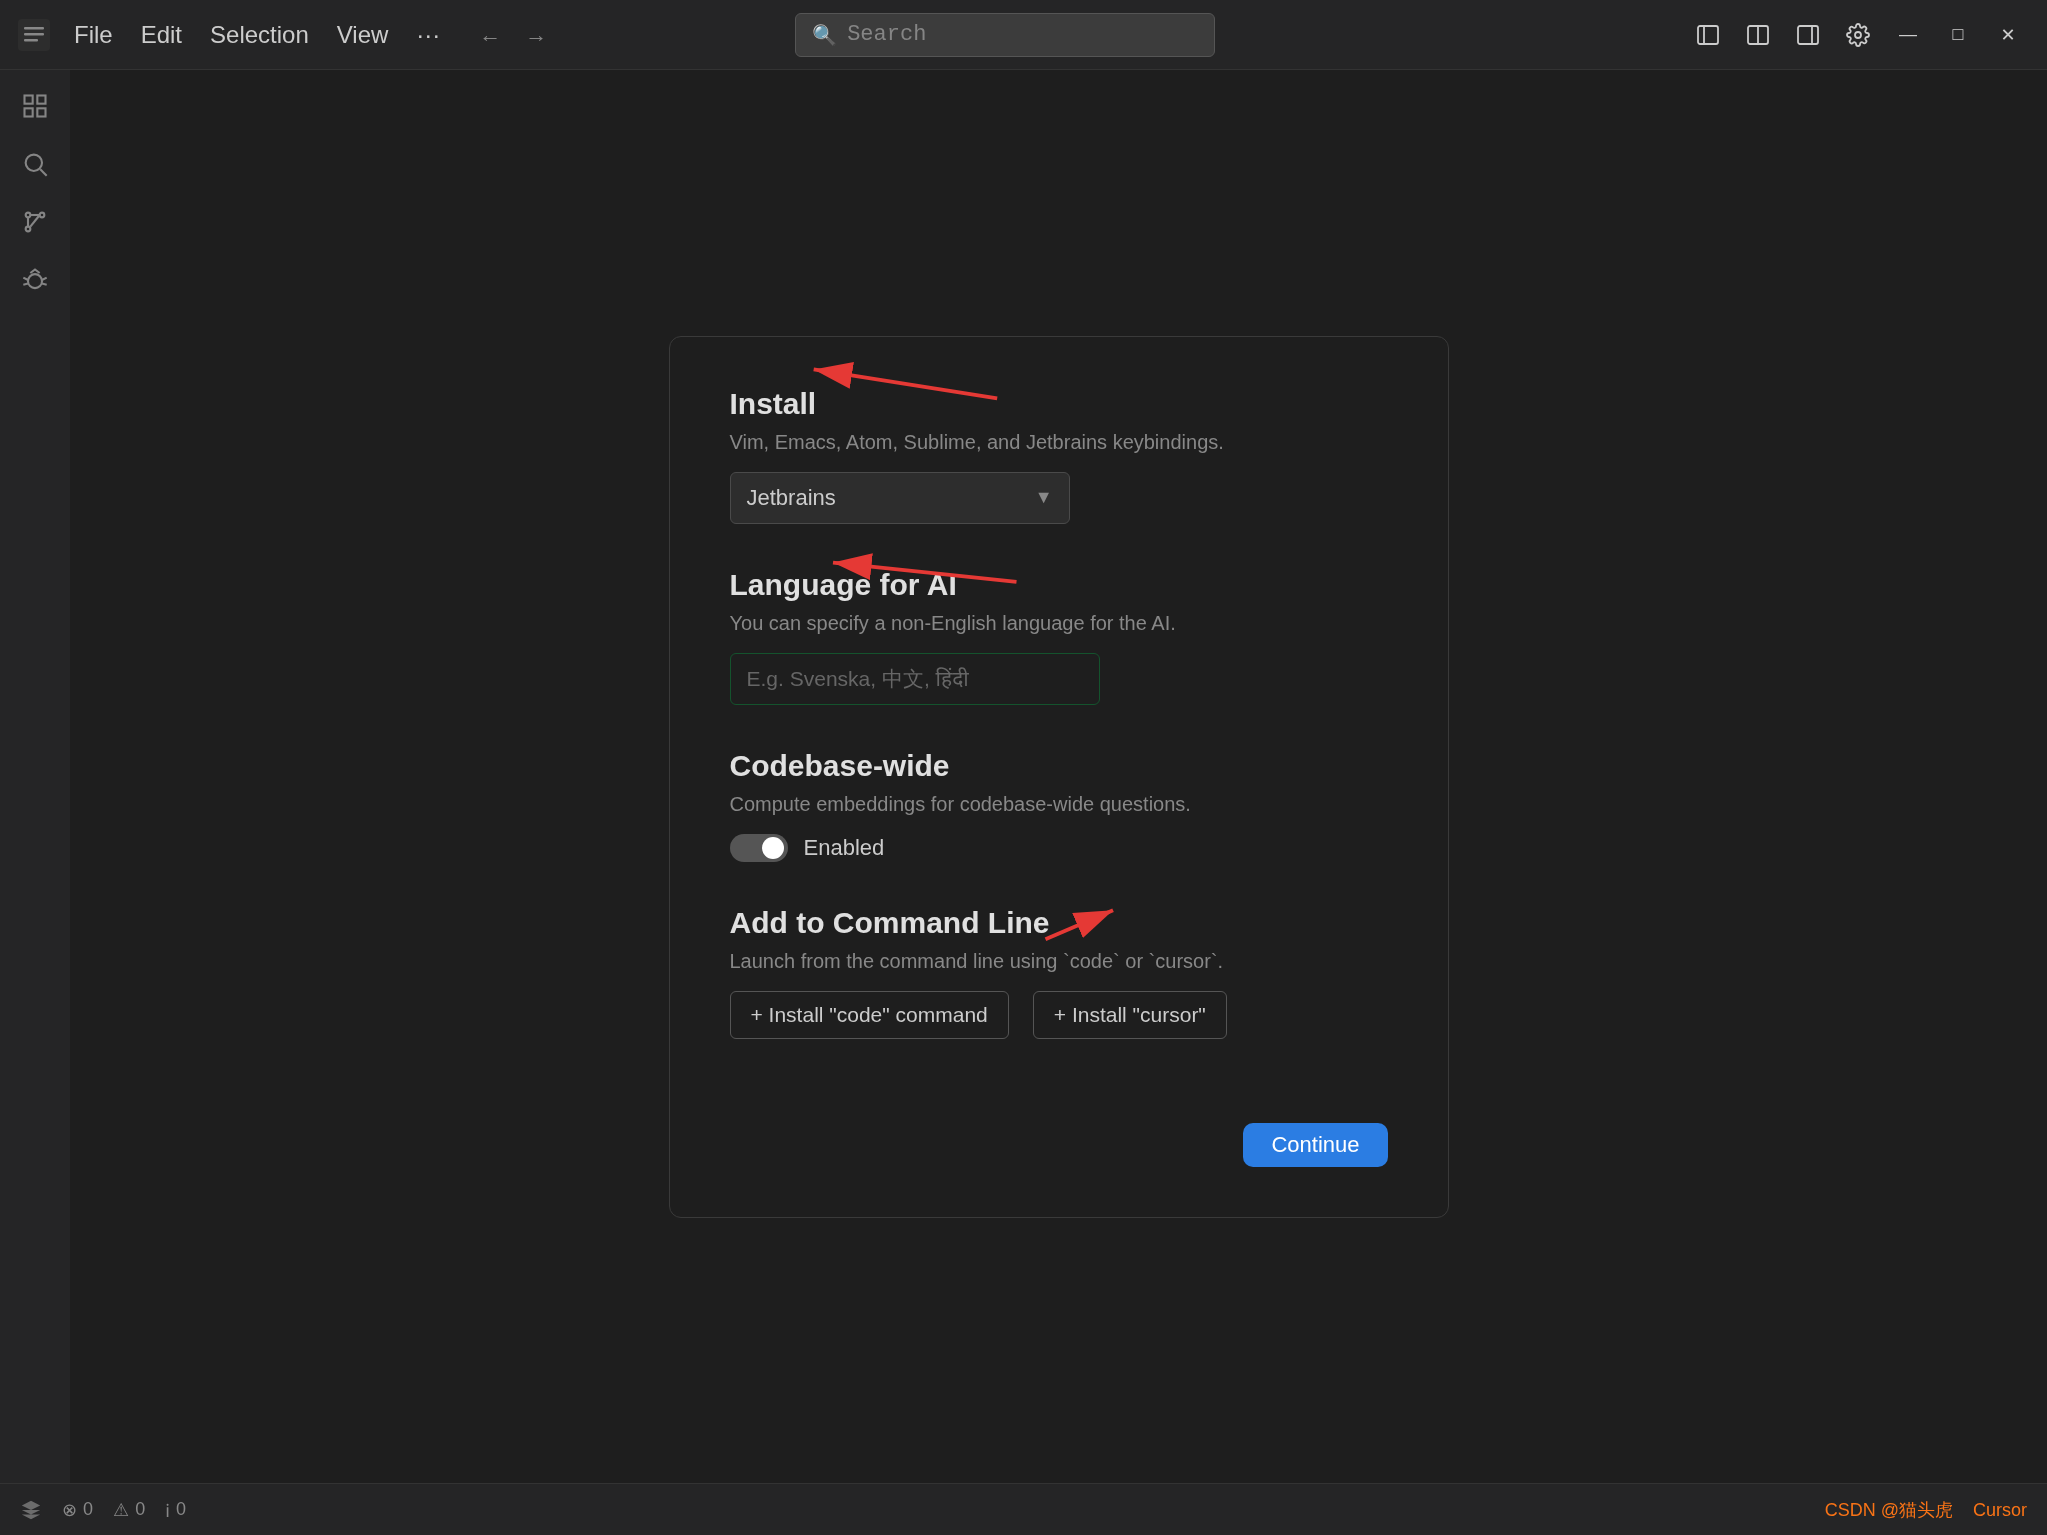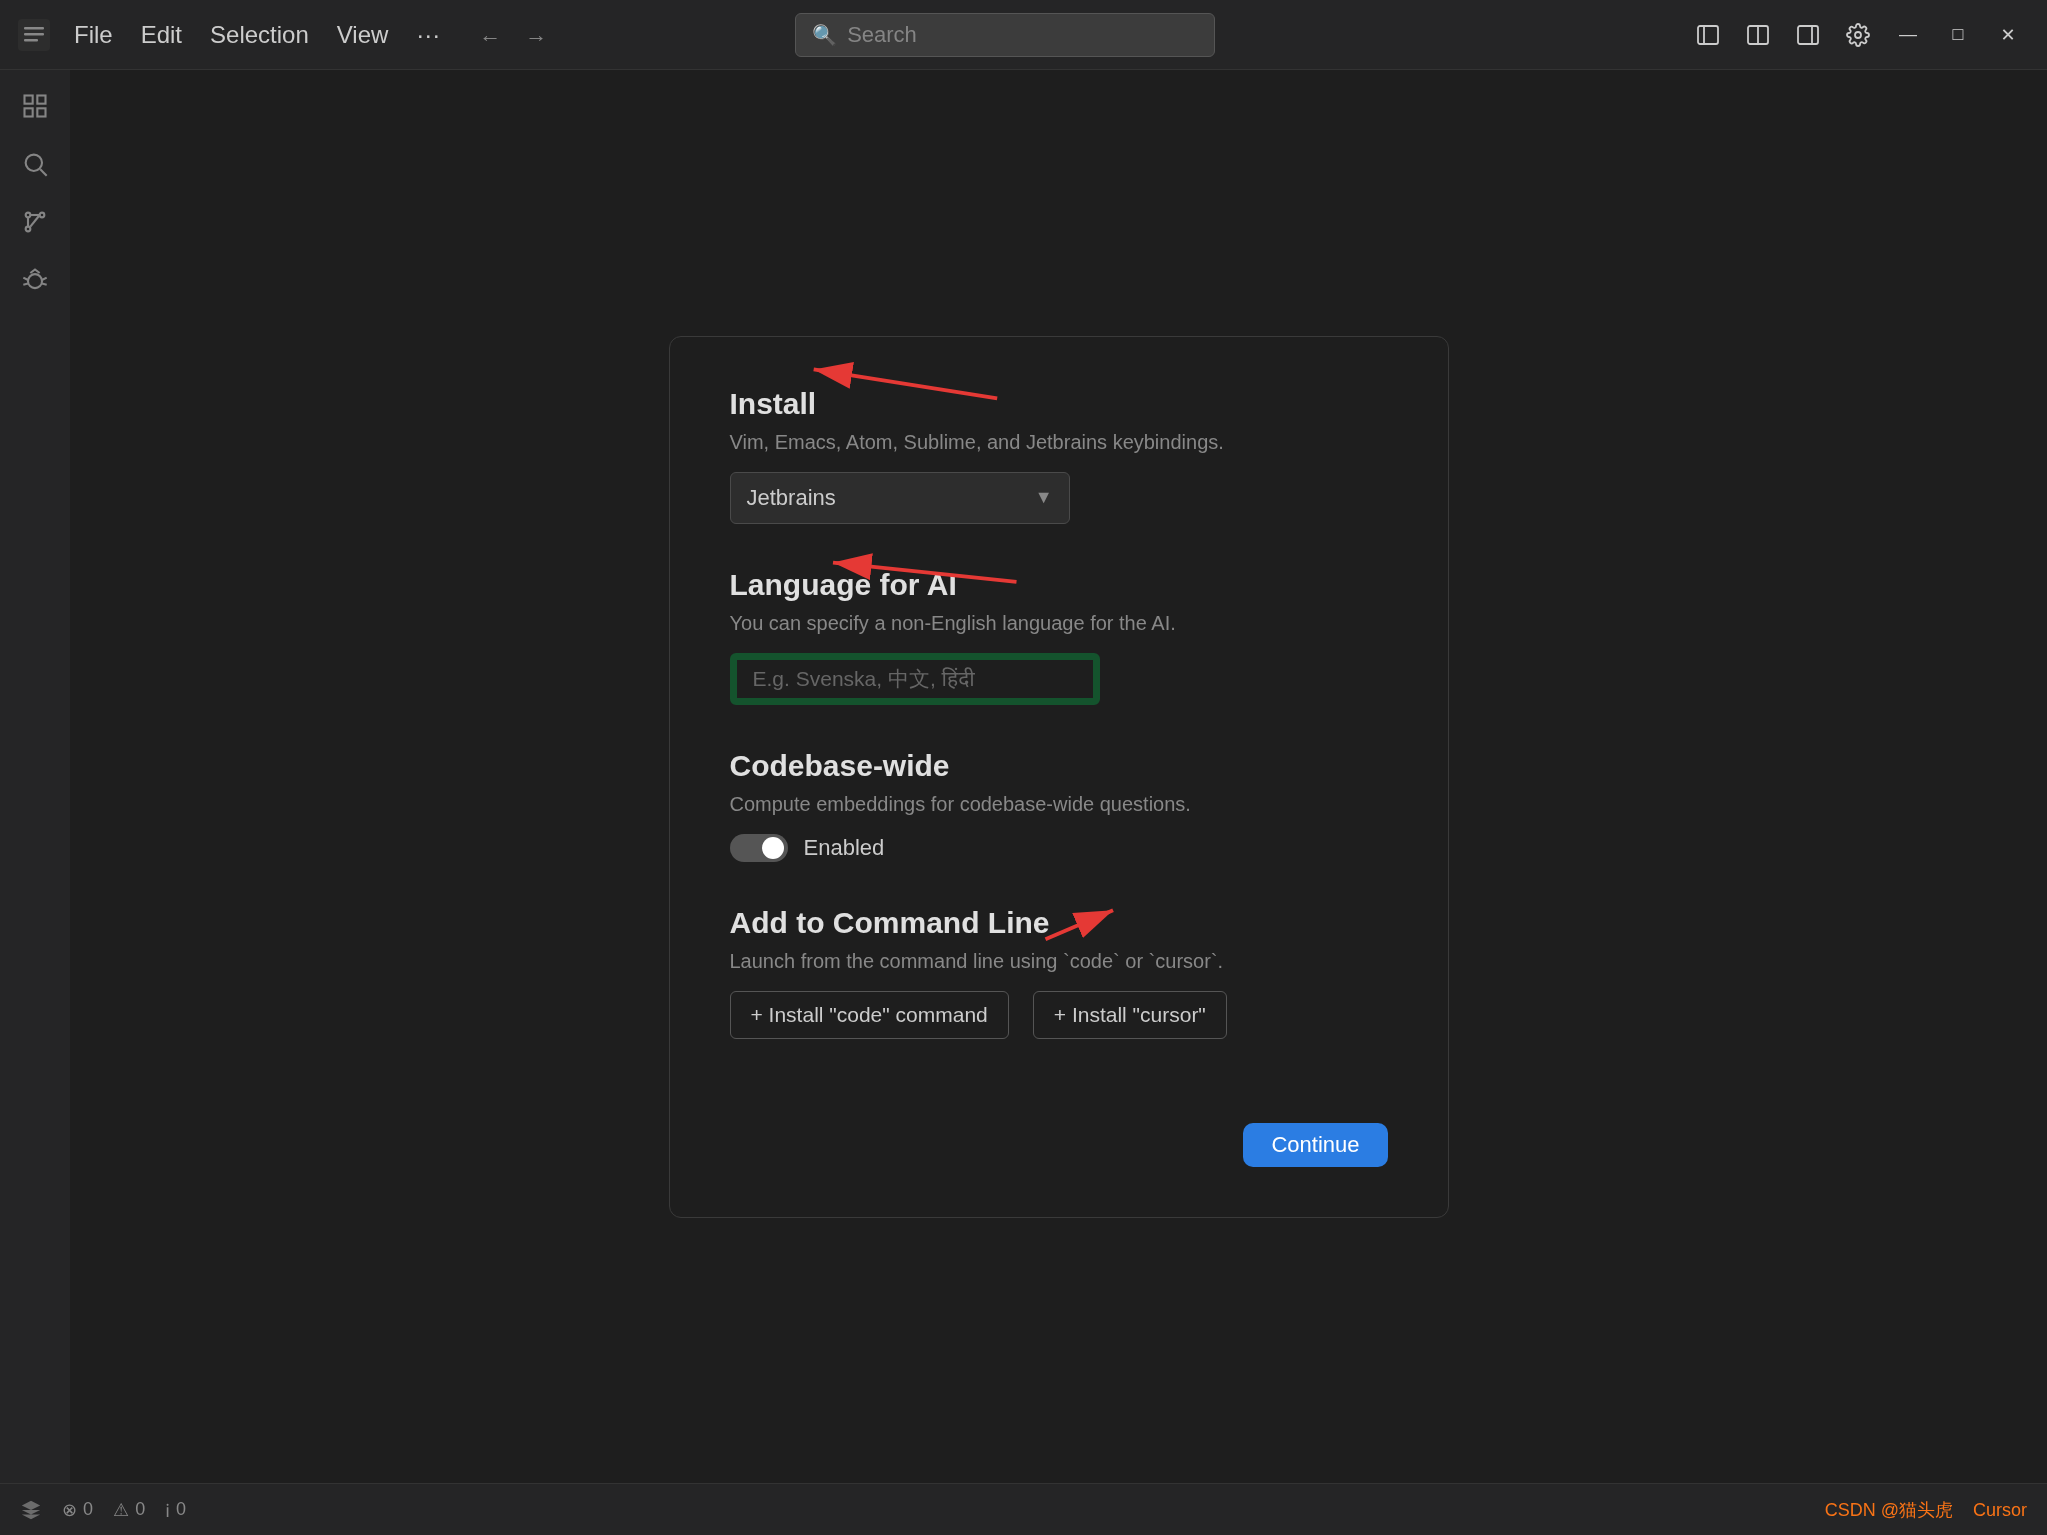--- a/index.html
+++ b/index.html
@@ -194,21 +194,21 @@
     .dropdown-arrow {
       font-size: 18px;
       color: #888;
     }
 
     
     .lang-input {
       width: 370px;
       height: 52px;
       background: transparent;
-      border: 7px solid #14532d;
+      border: 1px solid #14532d;
       border-radius: 6px;
       padding: 0 16px;
       font-size: 21px;
       color: #666;
       outline: none;
     }
     .lang-input::placeholder { color: #666; }
 
     
     .toggle-row {
@@ -347,21 +347,21 @@
     <div class="titlebar-menu-item">···</div>
   </div>
 
   <div class="titlebar-nav">
     <div class="nav-btn">←</div>
     <div class="nav-btn">→</div>
   </div>
 
   <div class="titlebar-search">
     <span style="font-size:20px;">🔍</span>
-    <span style="font-size:22px; color:#858585;">Search</span>
+    <span style="font-size:22px; color:#858585;font-family:Liberation Mono, monospace;">Search</span>
   </div>
 
   <div class="titlebar-right">
     <div class="title-icon-btn">
       <svg width="24" height="24" viewBox="0 0 24 24" fill="none" stroke="#ccc" stroke-width="1.8">
         <rect x="2" y="3" width="20" height="18" rx="2"></rect>
         <line x1="8" y1="3" x2="8" y2="21"></line>
       </svg>
     </div>
     <div class="title-icon-btn">

